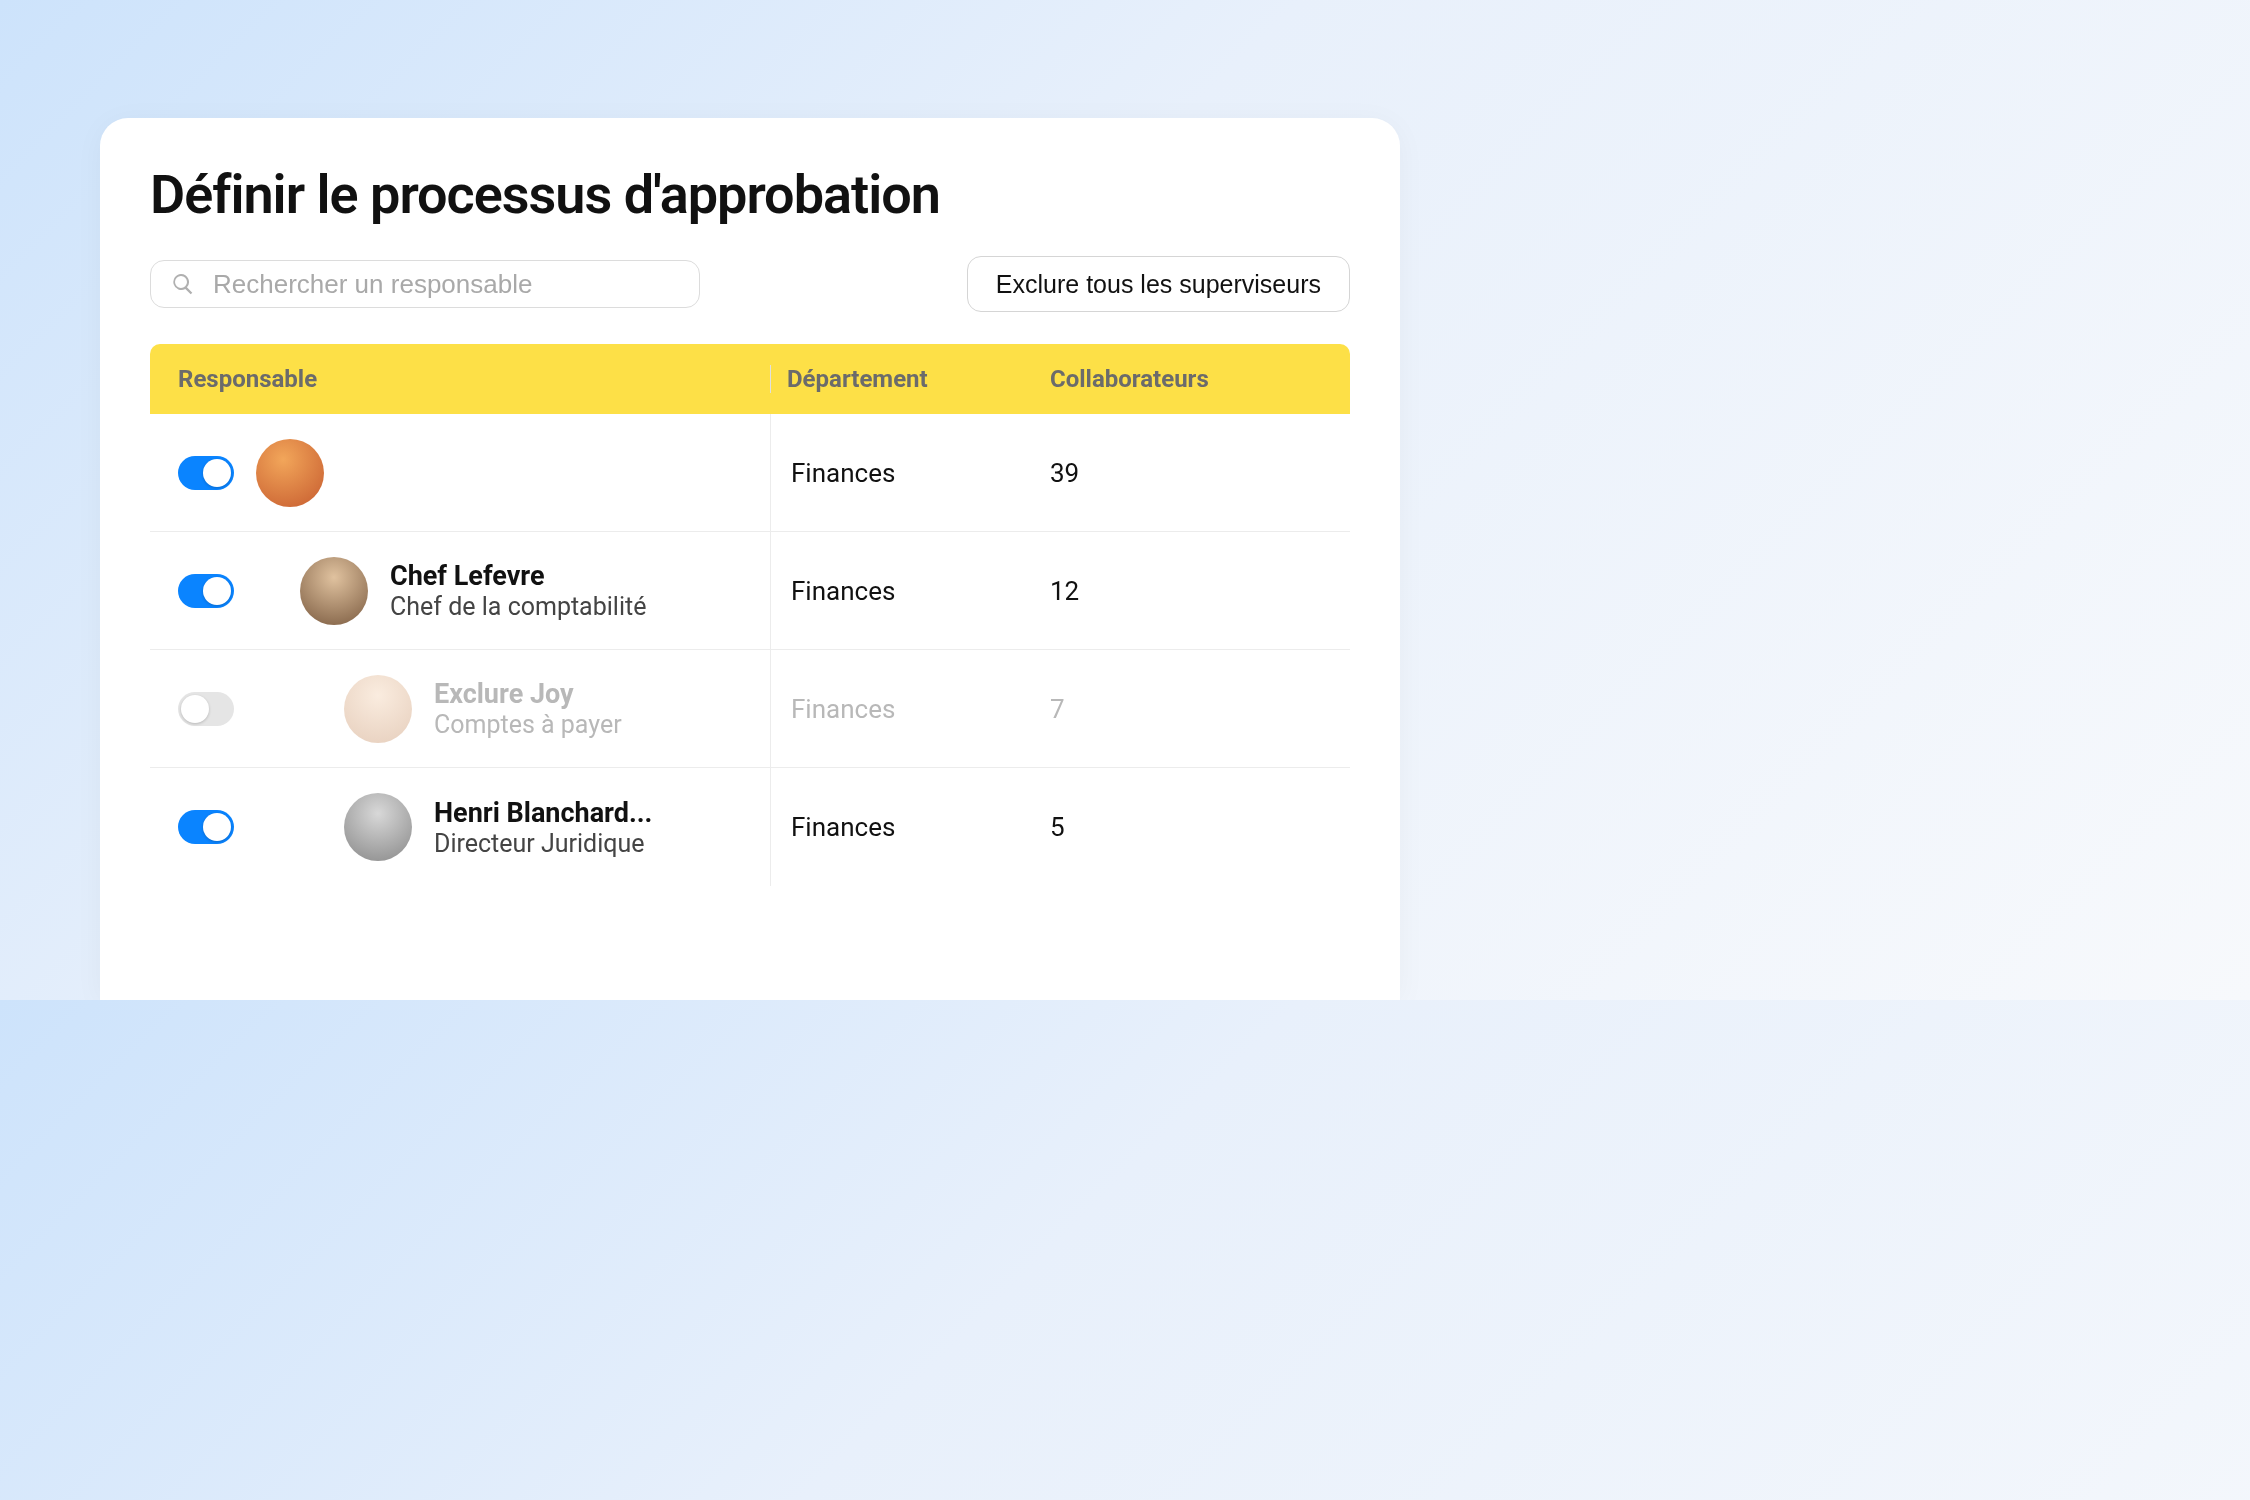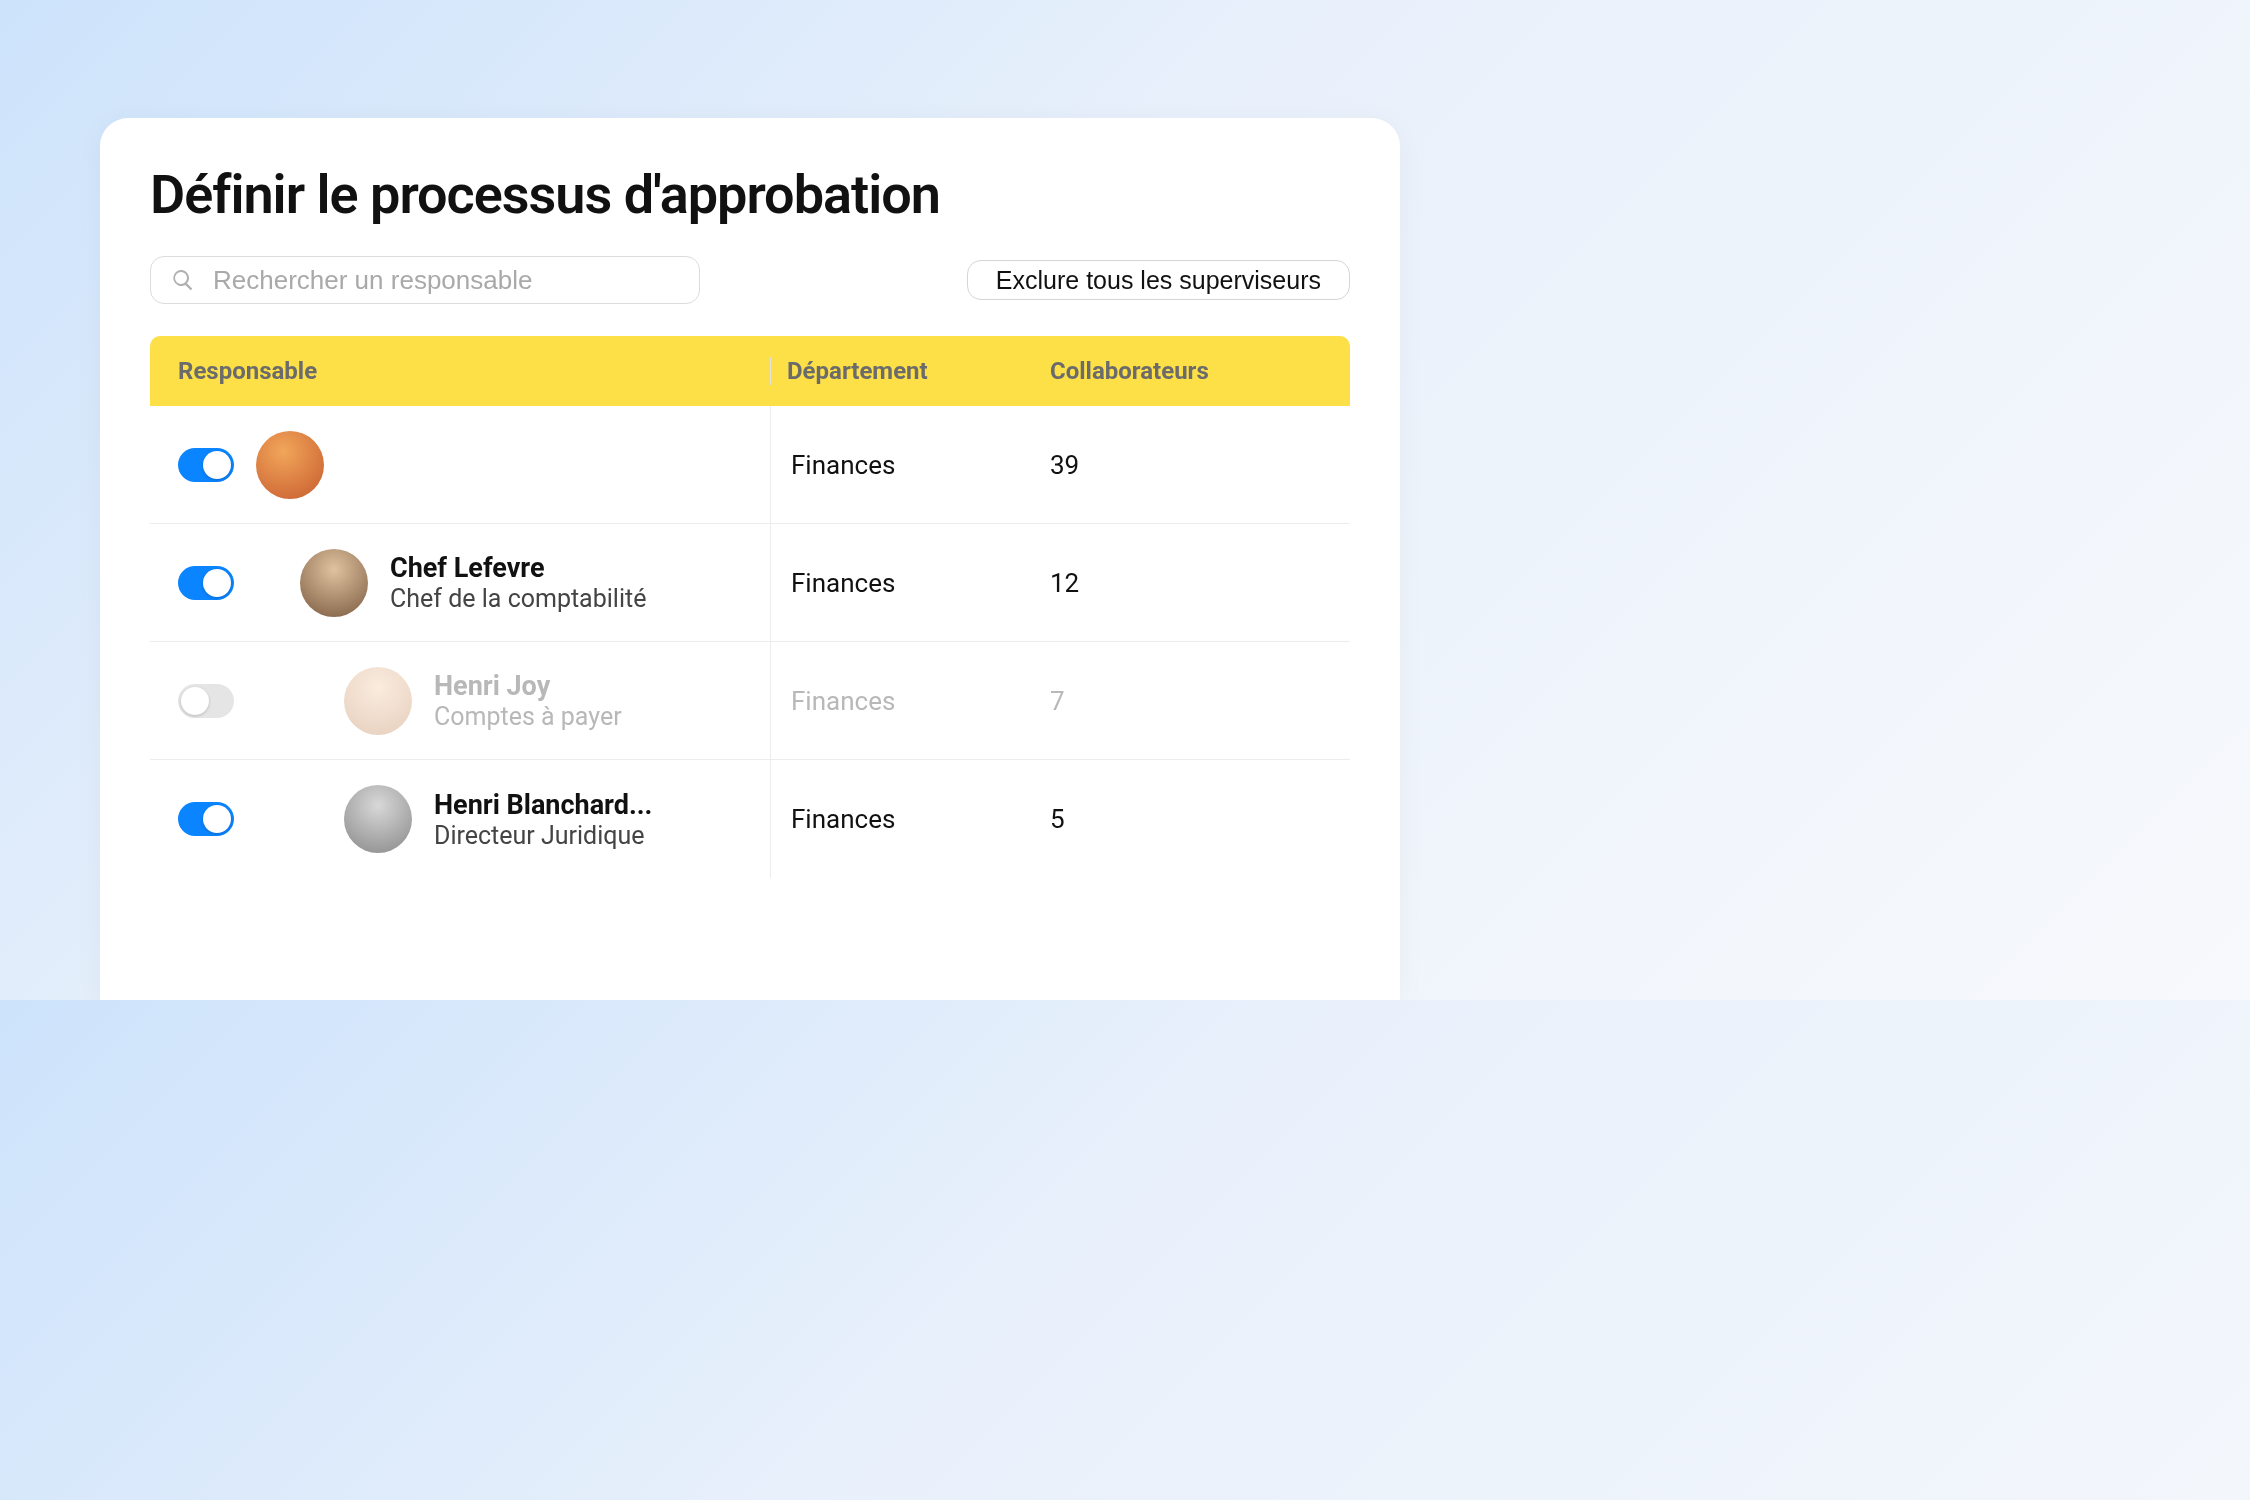--- a/index.html
+++ b/index.html
@@ -74,21 +74,21 @@
     }
     
     .search-input::placeholder {
       color: #a9a9a9;
     }
     
     .exclude-btn {
       border: 1px solid #d5d5d5;
       background: #ffffff;
       border-radius: 14px;
-      height: 40px;
+      height: 56px;
       padding: 0 28px;
       font-size: 25px;
       font-weight: 500;
       color: #111;
       cursor: pointer;
     }
     
     .table {
       width: 100%;
     }
@@ -313,21 +313,21 @@
       </div>
 
       <div class="trow disabled indent-3">
         <div class="person-cell">
           <div class="toggle toggle-off">
             <div class="toggle-knob"></div>
           </div>
           <div class="avatar-slot">
             <div class="avatar av2"></div>
             <div class="person-text">
-              <div class="person-name">Henri Joy</div>
+              <div class="person-name">Exclure Joy</div>
               <div class="person-role">Comptes à payer</div>
             </div>
           </div>
         </div>
         <div class="dept-cell">Finances</div>
         <div class="collab-cell">7</div>
       </div>
 
       <div class="trow indent-3">
         <div class="person-cell">

